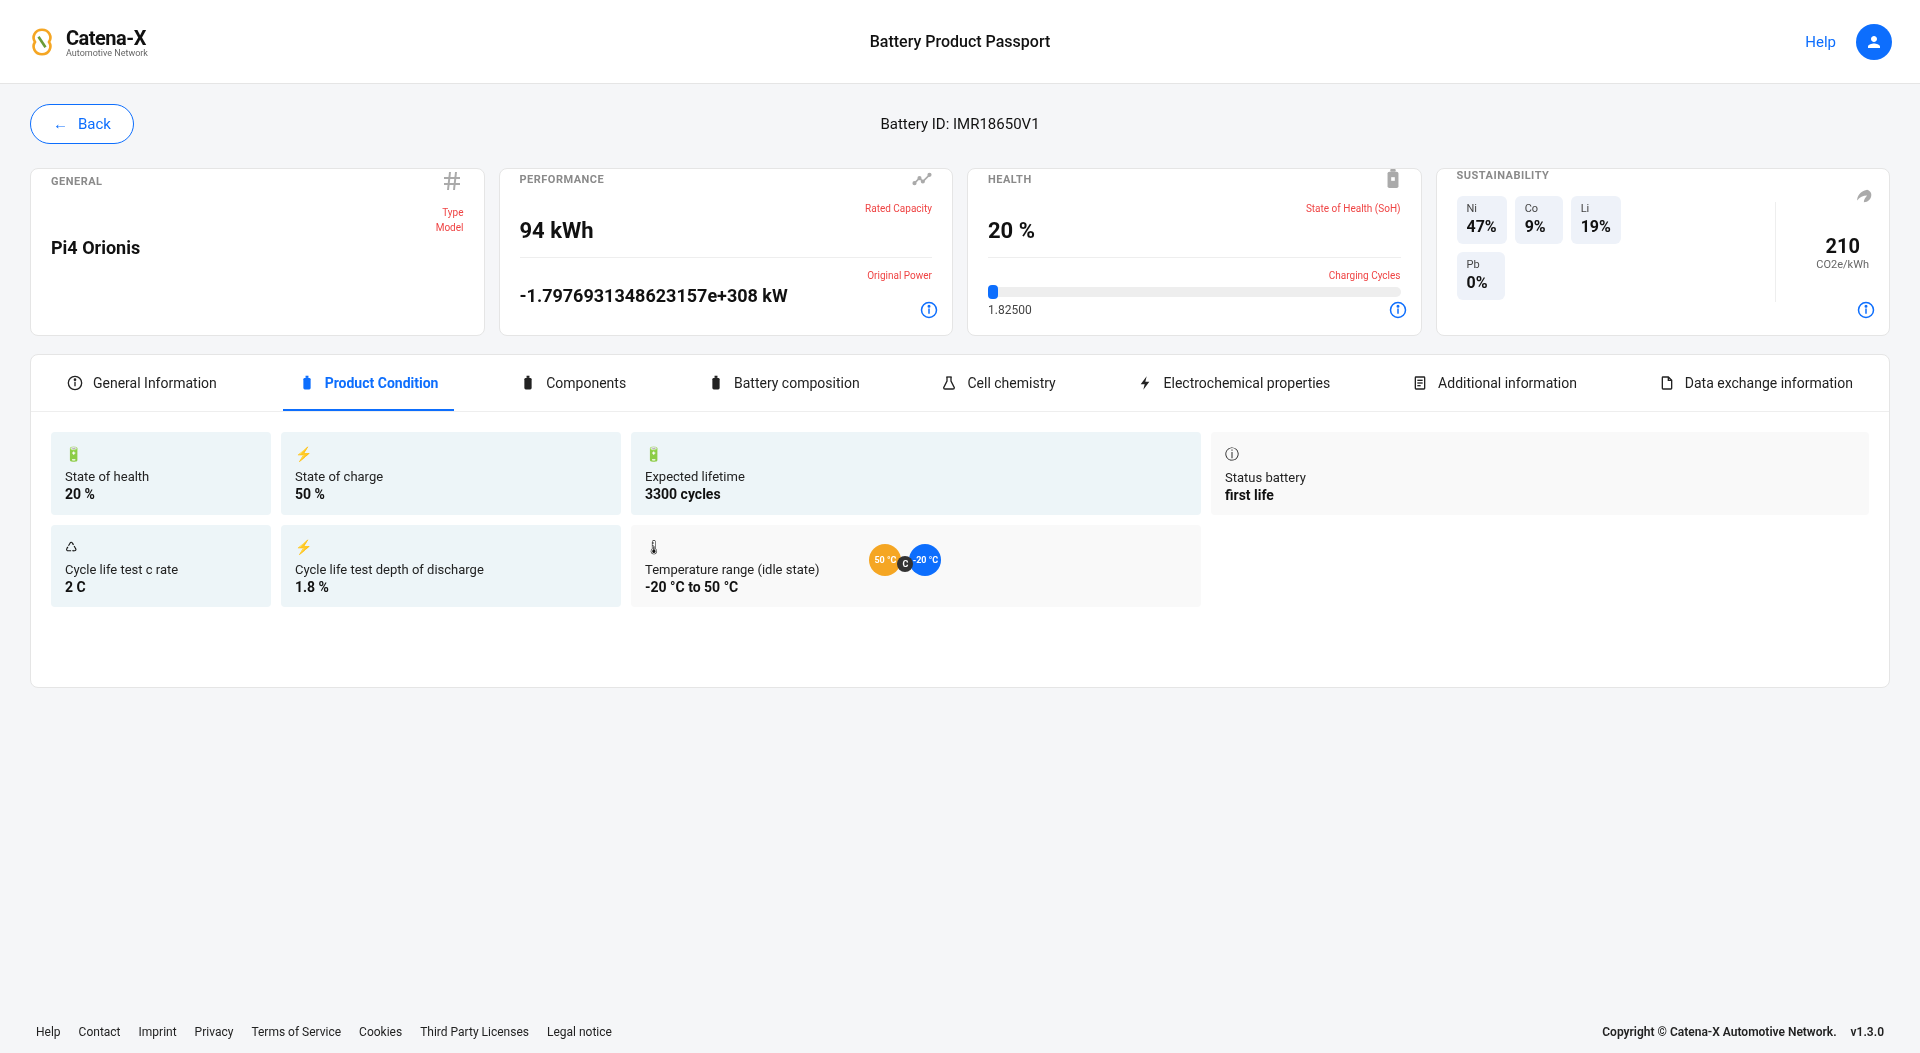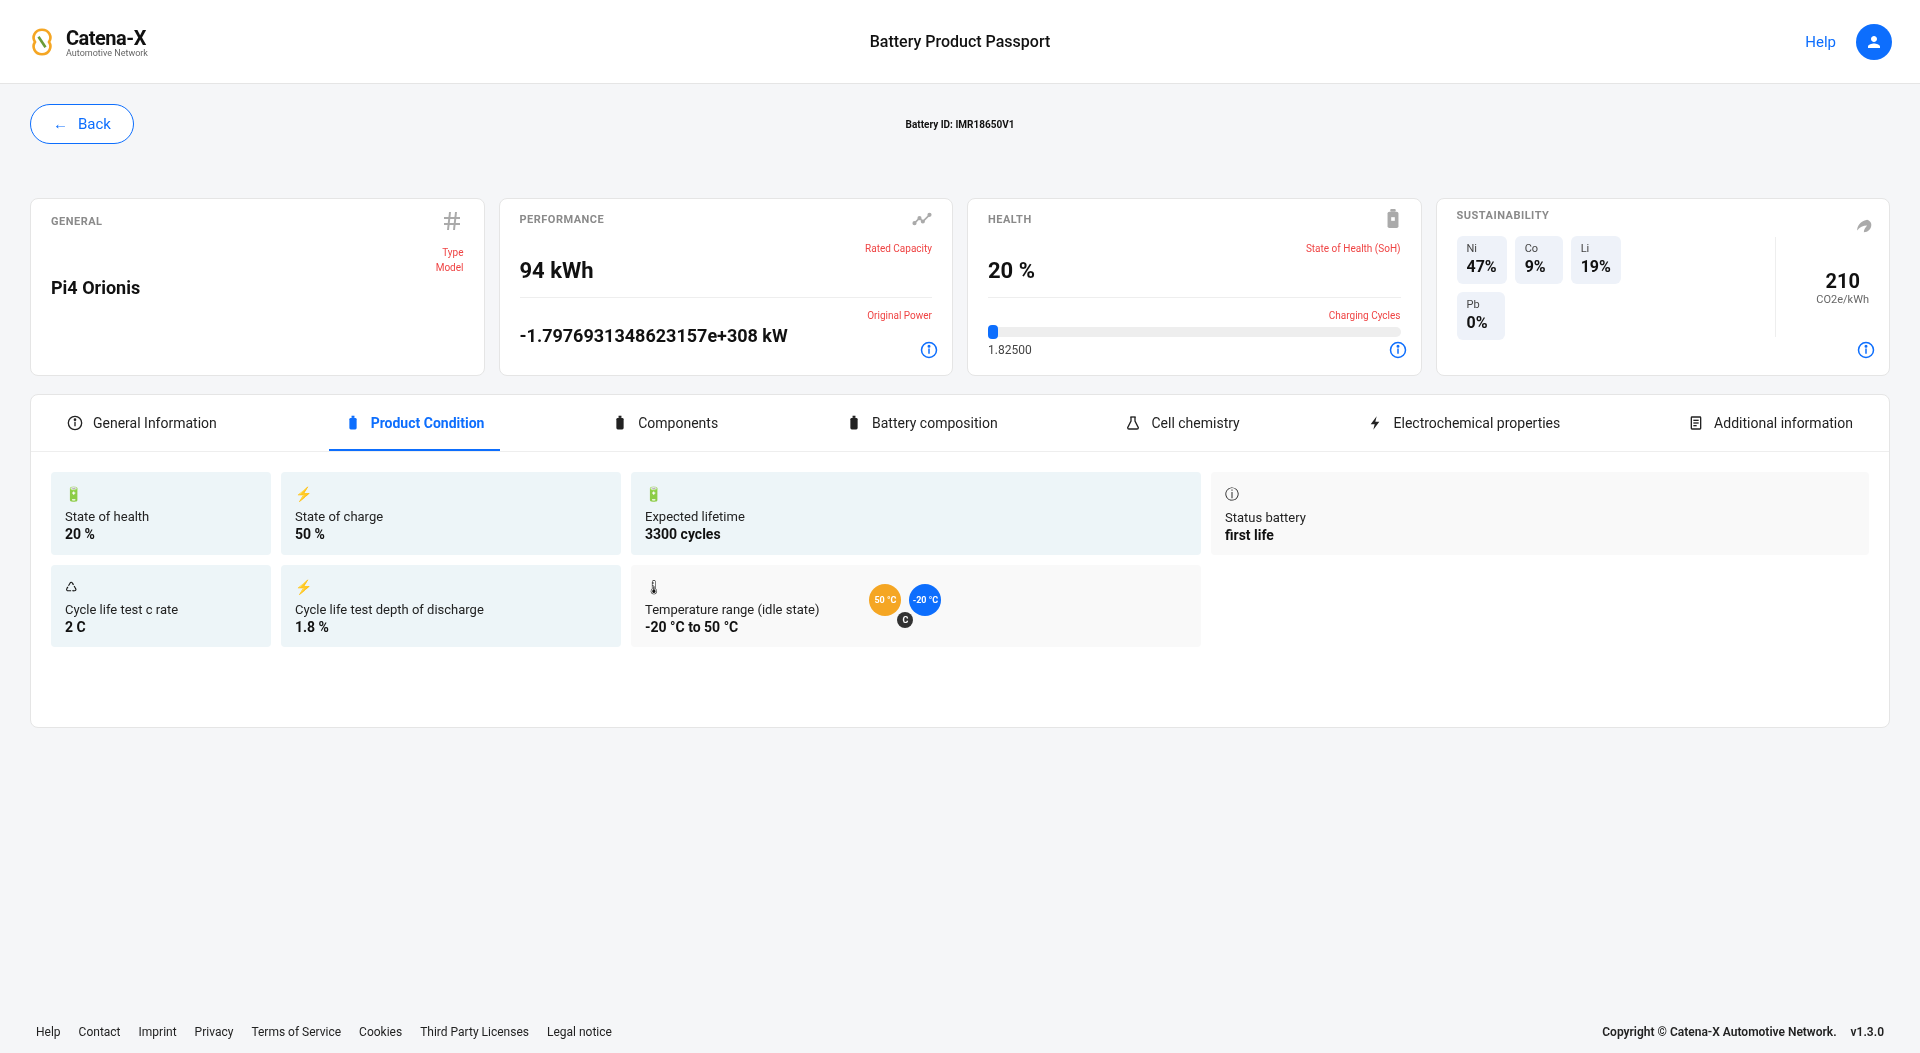--- a/index.html
+++ b/index.html
@@ -11,24 +11,24 @@
 .logo-sub { font-size: 9px; color: #666; margin-top: -2px; }
 .header-title { font-size: 16px; font-weight: 500; position: absolute; left: 50%; transform: translateX(-50%); }
 .header-right { display: flex; align-items: center; gap: 20px; }
 .help-link { color: #0d6efd; font-size: 15px; text-decoration: none; }
 .avatar { width: 36px; height: 36px; border-radius: 50%; background: #0d6efd; display: flex; align-items: center; justify-content: center; }
 .avatar svg { width: 18px; height: 18px; fill: #fff; }
 
 .page { padding: 20px 30px 60px; }
 .back-btn { display: inline-flex; align-items: center; gap: 10px; border: 1px solid #0d6efd; color: #0d6efd; background: #fff; border-radius: 22px; padding: 10px 22px; font-size: 15px; cursor: pointer; }
 .topbar { display: flex; align-items: center; }
-.battery-id { font-weight: 700; font-size: 10px; position: absolute; left: 50%; transform: translateX(-50%); }
+.battery-id { font-weight: 400; font-size: 15px; position: absolute; left: 50%; transform: translateX(-50%); }
 
 .cards { display: grid; grid-template-columns: 1fr 1fr 1fr 1fr; gap: 14px; margin-top: 24px; }
-.card { background: #fff; border: 1px solid #e5e5e5; border-radius: 8px; padding: 10px 20px 18px; position: relative; min-height: 160px; margin-top: 30px; }
+.card { background: #fff; border: 1px solid #e5e5e5; border-radius: 8px; padding: 0 20px 18px; position: relative; min-height: 160px; }
 .card-header { display: flex; justify-content: space-between; align-items: center; margin-bottom: 14px; }
 .card-title { font-size: 11px; font-weight: 700; color: #8a8a8a; letter-spacing: 0.5px; }
 .card-icon { color: #aaa; }
 .field-label { font-size: 10px; color: #ef4444; margin-bottom: 4px; text-align: right; }
 .field-value-lg { font-size: 22px; font-weight: 700; margin-bottom: 14px; }
 .field-value-md { font-size: 18px; font-weight: 700; margin-bottom: 10px; }
 .divider { border: none; border-top: 1px solid #eee; margin: 8px 0 12px; }
 .info-dot { position: absolute; bottom: 12px; right: 14px; color: #0d6efd; cursor: pointer; }
 
 .progress { height: 10px; background: #eee; border-radius: 5px; position: relative; margin-top: 6px; }
@@ -49,21 +49,21 @@
 .tab { display: flex; align-items: center; gap: 10px; padding: 20px 16px 18px; font-size: 14px; color: #222; cursor: pointer; border-bottom: 2px solid transparent; white-space: nowrap; }
 .tab.active { color: #0d6efd; border-bottom-color: #0d6efd; font-weight: 700; }
 .tab svg { width: 16px; height: 16px; }
 
 .tiles { display: grid; grid-template-columns: 220px 340px 570px 1fr; gap: 10px; padding: 20px; }
 .tile { background: #edf5f8; border-radius: 4px; padding: 12px 14px; }
 .tile-plain { background: #f9f9f9; }
 .tile-label { font-size: 13px; color: #222; margin: 6px 0 2px; }
 .tile-value { font-size: 14px; font-weight: 700; }
 .tile-icon { font-size: 14px; }
-.temp-graphic { display: inline-flex; align-items: flex-end; margin-left: 30px; position: relative; top: -6px; }
+.temp-graphic { display: inline-flex; align-items: flex-start; margin-left: 30px; position: relative; top: -6px; }
 .temp-circle { width: 32px; height: 32px; border-radius: 50%; display: flex; align-items: center; justify-content: center; font-size: 9px; font-weight: 700; color: #fff; }
 .temp-hot { background: #f5a623; }
 .temp-cold { background: #0d6efd; margin-left: -4px; }
 .temp-lock { width: 16px; height: 16px; border-radius: 50%; background: #333; color:#fff; display:flex;align-items:center;justify-content:center;font-size:9px;font-weight:700; margin-left:-4px; position:relative; top:12px; z-index:2; }
 
 .footer { position: fixed; bottom: 0; left: 0; right: 0; background: #f5f6f8; padding: 14px 36px; display: flex; justify-content: space-between; font-size: 12px; color: #222; }
 .footer-links { display: flex; gap: 18px; }
 .footer-links span { cursor: pointer; }
 .footer-right { display: flex; gap: 14px; font-weight: 600; }
 </style>
@@ -259,20 +259,27 @@
         </div>
       <div class="tab">
           <svg viewBox="0 0 24 24" fill="none" stroke="currentColor" stroke-width="2">
             <rect x="5" y="3" width="14" height="18" rx="1"></rect>
             <line x1="8" y1="8" x2="16" y2="8"></line>
             <line x1="8" y1="12" x2="16" y2="12"></line>
             <line x1="8" y1="16" x2="13" y2="16"></line>
           </svg>
           <span>Additional information</span>
         </div>
+      <div class="tab">
+          <svg viewBox="0 0 24 24" fill="none" stroke="currentColor" stroke-width="2">
+            <path d="M14 3H6a1 1 0 00-1 1v16a1 1 0 001 1h12a1 1 0 001-1V8l-5-5z"></path>
+            <polyline points="14 3 14 8 19 8"></polyline>
+          </svg>
+          <span>Data exchange information</span>
+        </div>
     </div>
 
     <div class="tiles">
       <div class="tile">
         <span class="tile-icon">🔋</span>
         <div class="tile-label">State of health</div>
         <div class="tile-value">20 %</div>
       </div>
       <div class="tile">
         <span class="tile-icon">⚡</span>

